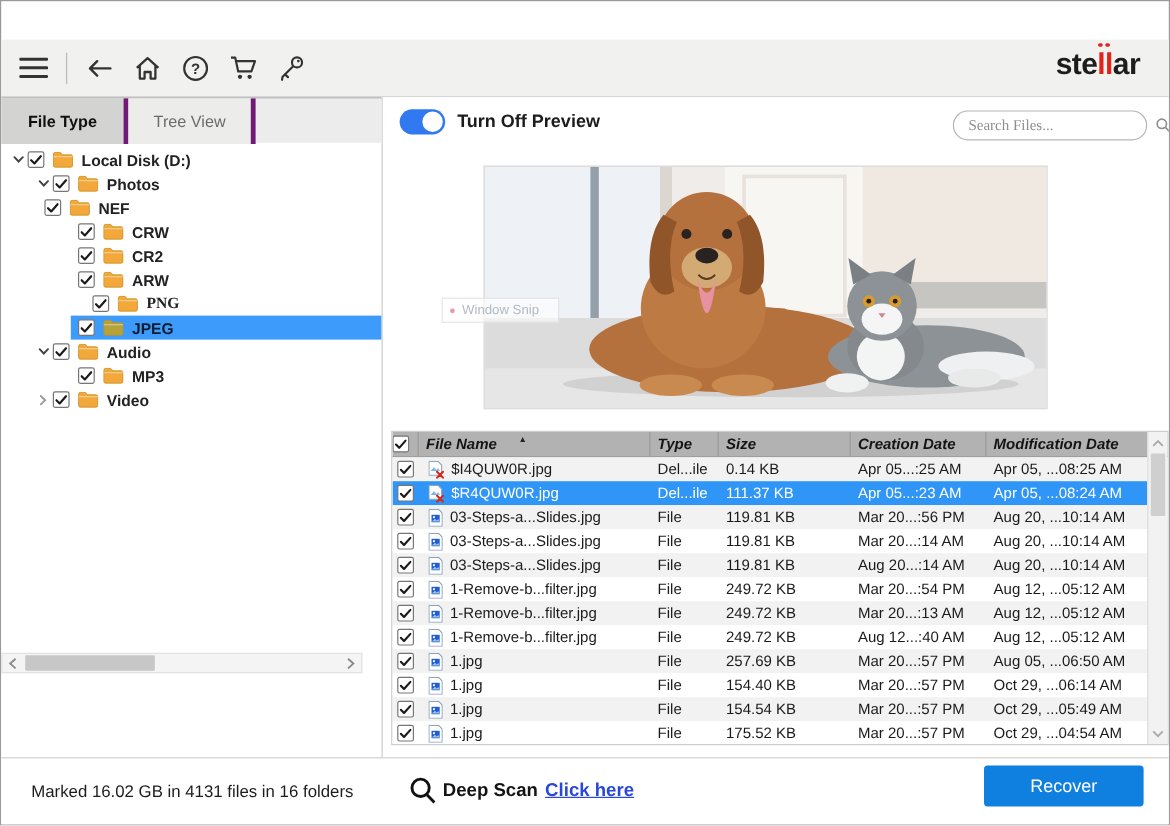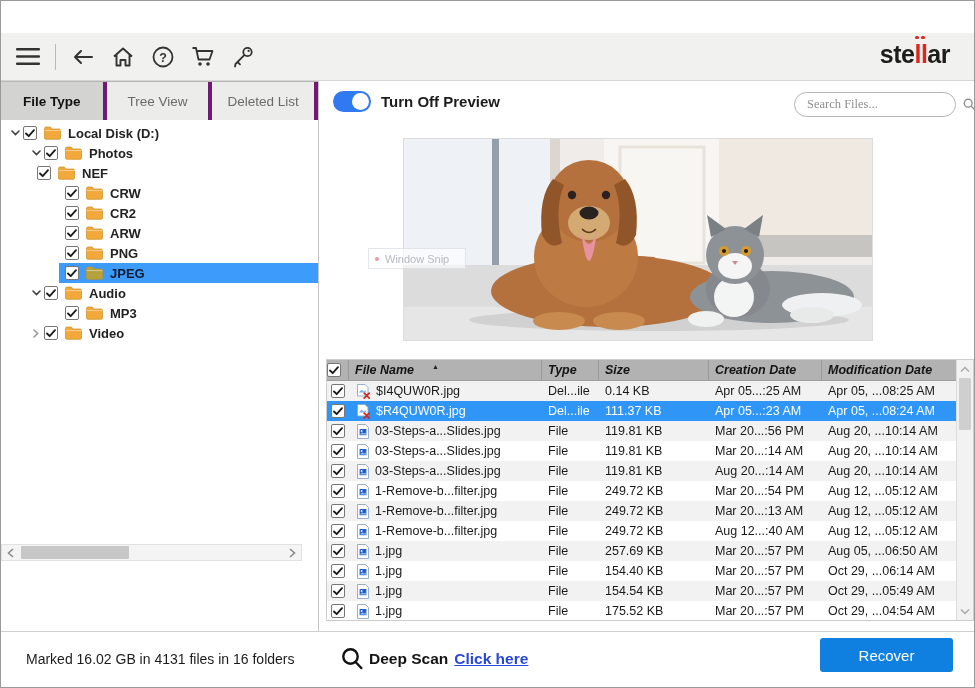--- a/index.html
+++ b/index.html
@@ -155,21 +155,20 @@
             <i></i>
           </span></span><span>ar</span></div>
   </div>
 
   <div class="main">
 
     <div class="sidebar">
       <div class="tabs" id="tabs">
           <div class="tab active">File Type</div>
           <div class="tab">Tree View</div>
-          <div class="tab">Deleted List</div>
         </div>
       <div class="tree" id="tree">
           <div class="trow" style="padding-left: 6px;">
             <span class="chev">
               <svg width="9" height="6" viewBox="0 0 9 6" fill="none" stroke="#444" stroke-width="1.6" stroke-linecap="round">
                 <path d="M1 1 L4.5 4.6 L8 1"></path>
               </svg>
             </span>
             <span class="cb">
               <svg width="10" height="9" viewBox="0 0 10 9" fill="none" stroke="#1a1a1a" stroke-width="1.8" stroke-linecap="round" stroke-linejoin="round">
@@ -256,21 +255,21 @@
               </svg>
             </span>
             <span class="folder-ic">
               <svg width="17" height="14" viewBox="0 0 17 14">
                 <path d="M0.5 2.5 Q0.5 1 2 1 H6.3 L8 3 H15 Q16.5 3 16.5 4.5 V12 Q16.5 13.3 15 13.3 H2 Q0.5 13.3 0.5 12 Z" fill="#f2a83b" stroke="#c98f1f" stroke-width="0.7"></path>
                 <path d="M0.5 4.6 H16.5" stroke="#ffffff" stroke-opacity="0.5" stroke-width="0.9"></path>
               </svg>
             </span>
             <span class="tlabel">ARW</span>
           </div>
-          <div class="trow" style="padding-left: 48px;">
+          <div class="trow" style="padding-left: 60px; font-family: Liberation Serif, serif;">
             <span class="chev"></span>
             <span class="cb">
               <svg width="10" height="9" viewBox="0 0 10 9" fill="none" stroke="#1a1a1a" stroke-width="1.8" stroke-linecap="round" stroke-linejoin="round">
                 <path d="M1 4.5 L3.7 7.2 L9 1.2"></path>
               </svg>
             </span>
             <span class="folder-ic">
               <svg width="17" height="14" viewBox="0 0 17 14">
                 <path d="M0.5 2.5 Q0.5 1 2 1 H6.3 L8 3 H15 Q16.5 3 16.5 4.5 V12 Q16.5 13.3 15 13.3 H2 Q0.5 13.3 0.5 12 Z" fill="#f2a83b" stroke="#c98f1f" stroke-width="0.7"></path>
                 <path d="M0.5 4.6 H16.5" stroke="#ffffff" stroke-opacity="0.5" stroke-width="0.9"></path>

